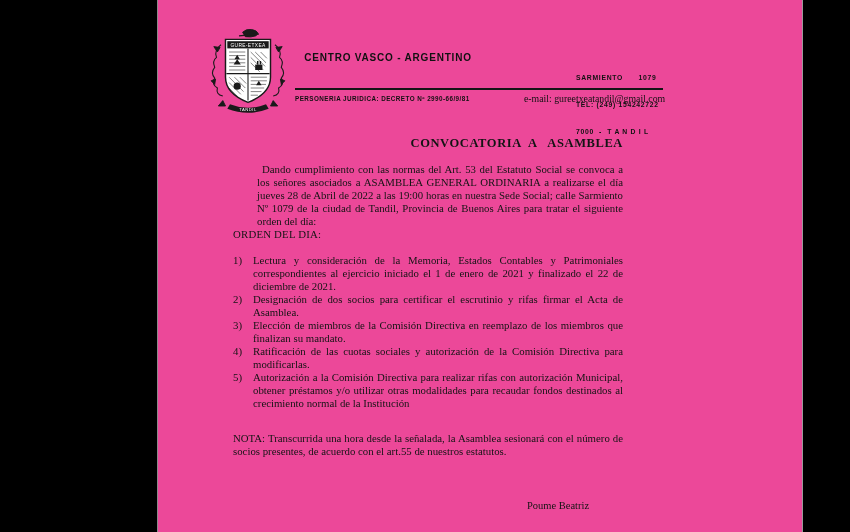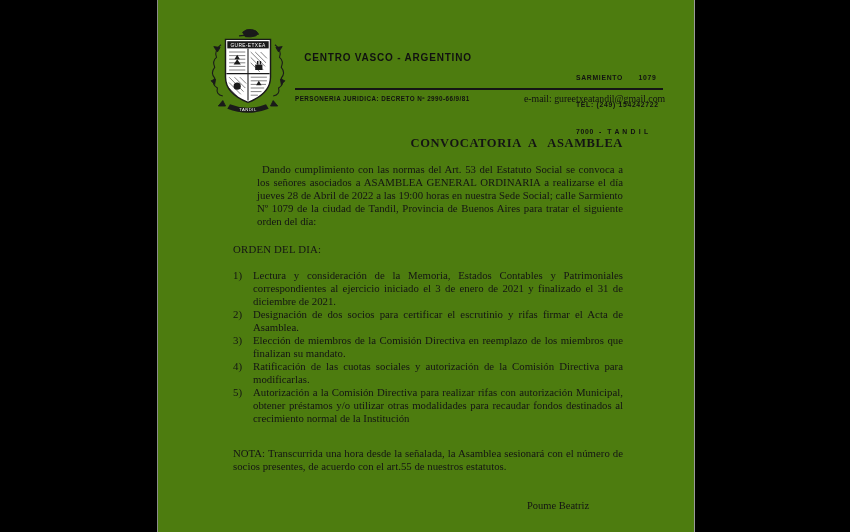--- a/index.html
+++ b/index.html
@@ -6,22 +6,22 @@
   body{
     width:850px;height:532px;
     background:#000;
     position:relative;
     overflow:hidden;
     font-family:"Liberation Serif", serif;
     -webkit-font-smoothing:antialiased;
   }
   .paper{
     position:absolute;left:157px;top:0;
-    width:538px;height:532px;
-    background:#4d7c0f;
+    width:646px;height:532px;
+    background:#ec4899;
     border-left:1px solid #8a8a8a;
     border-right:1px solid #9a9a9a;
     box-sizing:border-box;
     color:#141414;
   }
   
   .crest{position:absolute;left:45px;top:24px;width:90px;height:92px;}
   .org-block{
     position:absolute;left:110px;top:52px;width:240px;
     text-align:center;
@@ -61,21 +61,21 @@
     letter-spacing:0.6px;
     white-space:pre;
   }
   .intro{
     margin-top:13px;
     text-align:justify;
     text-indent:5px;
     margin-left:24px;
   }
   .agenda-heading{
-    margin-top:15px;
+    margin-top:0;
     letter-spacing:0.2px;
   }
   .agenda{margin-top:13px;}
   .agenda-item{display:flex;}
   .agenda-item .num{width:20px;flex:0 0 20px;}
   .agenda-item .txt{flex:1;text-align:justify;}
   .nota{
     margin-top:22px;
     text-align:justify;
   }
@@ -148,21 +148,21 @@
   <div class="content">
     <div class="doc-title">CONVOCATORIA  A   ASAMBLEA</div>
 
     <div class="intro">Dando cumplimiento con las normas del Art. 53 del Estatuto Social se convoca a los señores asociados a ASAMBLEA GENERAL ORDINARIA  a realizarse el día  jueves 28 de Abril de 2022 a las 19:00 horas en nuestra Sede Social; calle Sarmiento  Nº 1079 de la ciudad de Tandil, Provincia de Buenos  Aires para tratar el siguiente orden del día:</div>
 
     <div class="agenda-heading">ORDEN DEL DIA:</div>
 
     <div class="agenda">
       <div class="agenda-item">
         <span class="num">1)</span>
-        <span class="txt">Lectura y consideración de la Memoria, Estados Contables y Patrimoniales correspondientes al ejercicio  iniciado el 3 de enero de 2021 y finalizado el 31 de diciembre de 2021.</span>
+        <span class="txt">Lectura y consideración de la Memoria, Estados Contables y Patrimoniales correspondientes al ejercicio  iniciado el 1 de enero de 2021 y finalizado el 22 de diciembre de 2021.</span>
       </div>
       <div class="agenda-item">
         <span class="num">2)</span>
         <span class="txt">Designación de dos socios para certificar el escrutinio y rifas firmar el Acta de Asamblea.</span>
       </div>
       <div class="agenda-item">
         <span class="num">3)</span>
         <span class="txt">Elección de miembros de la Comisión Directiva en reemplazo de los miembros que finalizan su mandato.</span>
       </div>
       <div class="agenda-item">

